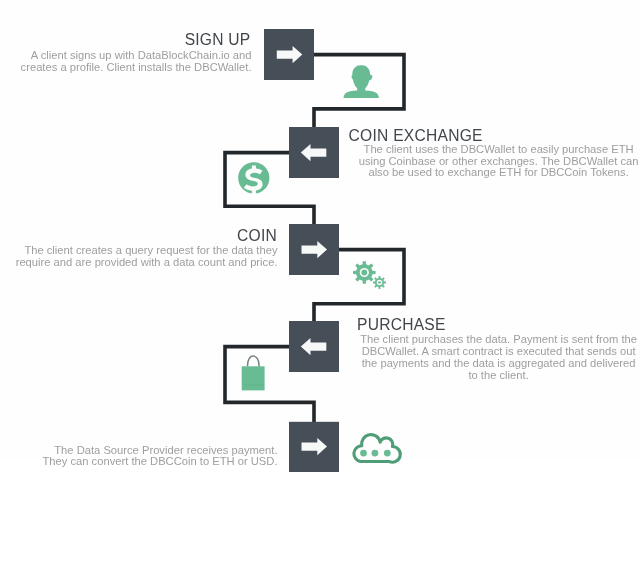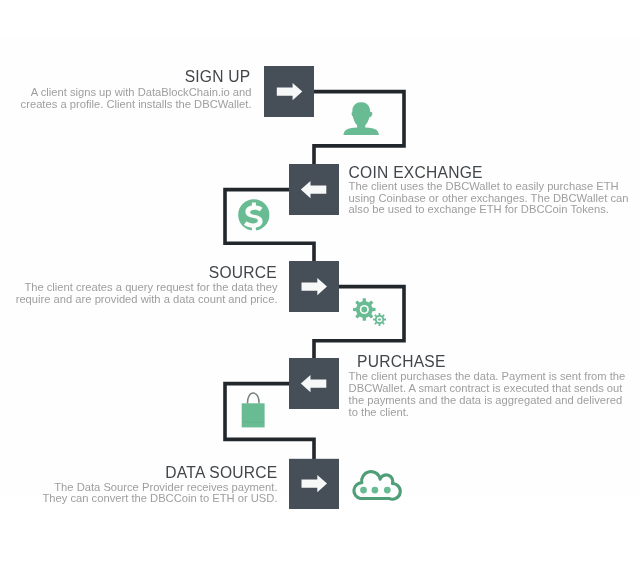--- a/index.html
+++ b/index.html
@@ -1,23 +1,23 @@
 <!DOCTYPE html>
 <html><head>
 <meta charset="utf-8">
 <title>DataBlockChain Process Flow</title>
 <style>
   html,body{margin:0;padding:0;}
   body{width:640px;height:588px;background:#ffffff;font-family:"Liberation Sans",sans-serif;overflow:hidden;}
-  #stage{position:relative;width:640px;height:460px;background:#fefefe;margin-top:37px;}
+  #stage{position:relative;width:640px;height:460px;background:#fefefe;}
   .svgroot{position:absolute;left:0;top:0;width:640px;height:588px;}
   .step-title{position:absolute;font-size:15.6px;color:#41464b;letter-spacing:0.25px;white-space:nowrap;line-height:1;}
   .step-desc{position:absolute;font-size:11.2px;color:#9e9e9e;line-height:11.75px;}
   .t-right{text-align:right;}
-  .t-left{text-align:left;}
+  .t-left{text-align:center;}
 </style>
 </head>
 <body>
 
 <div id="stage">
 
   <svg class="svgroot" viewBox="0 0 640 588">
 
     <g fill="none" stroke="#22272c" stroke-width="3.6" stroke-linecap="butt" stroke-linejoin="miter">
       <polyline points="310,54.6 404,54.6 404,108.9 314,108.9 314,129"></polyline>
@@ -92,33 +92,32 @@
       <div>creates a profile. Client installs the DBCWallet.</div>
   </div>
 
   <div class="step-title t-left" style="left:348.6px;top:127.6px">COIN EXCHANGE</div>
   <div class="step-desc t-left" style="left:348.6px;top:143.9px;width:300px">
     <div>The client uses the DBCWallet to easily purchase ETH</div>
       <div>using Coinbase or other exchanges. The DBCWallet can</div>
       <div>also be used to exchange ETH for DBCCoin Tokens.</div>
   </div>
 
-  <div class="step-title t-right" style="right:363px;top:228.1px">SOURCE</div>
+  <div class="step-title t-right" style="right:363px;top:228.1px">COIN</div>
   <div class="step-desc t-right" style="right:362.5px;top:244.8px;width:300px">
     <div>The client creates a query request for the data they</div>
       <div>require and are provided with a data count and price.</div>
   </div>
 
   <div class="step-title t-left" style="left:357px;top:317.0px">PURCHASE</div>
   <div class="step-desc t-left" style="left:348.6px;top:334.4px;width:300px">
     <div>The client purchases the data. Payment is sent from the</div>
       <div>DBCWallet. A smart contract is executed that sends out</div>
       <div>the payments and the data is aggregated and delivered</div>
       <div>to the client.</div>
   </div>
 
-  <div class="step-title t-right" style="right:362.5px;top:427.5px">DATA SOURCE</div>
   <div class="step-desc t-right" style="right:362.5px;top:444.6px;width:300px">
     <div>The Data Source Provider receives payment.</div>
       <div>They can convert the DBCCoin to ETH or USD.</div>
   </div>
 
 </div>
 
 </body></html>

